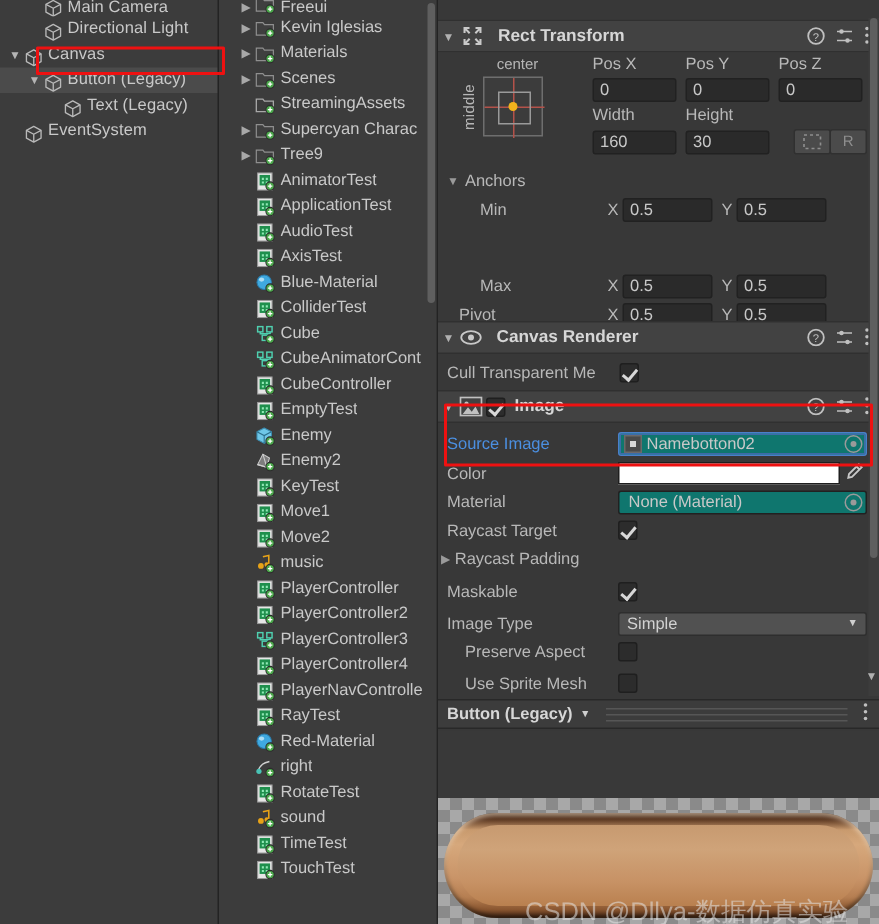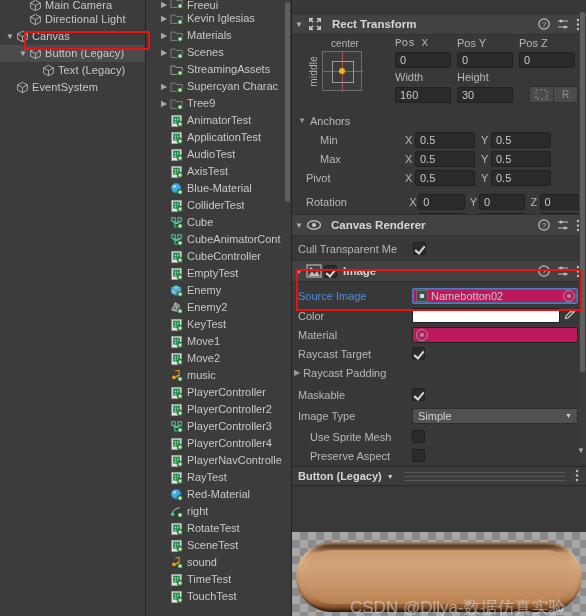--- a/index.html
+++ b/index.html
@@ -19,21 +19,21 @@
     position: absolute; left: 0; top: 0; width: 146px; height: 616px;
     background: #3c3c3c;
     border-right: 1px solid #232323;
     overflow: hidden;
   }
   #hierarchy .rows { position: relative; }
   .hrow {
     position: relative;
     height: 17px; line-height: 17px;
     white-space: nowrap;
-    display: flex; align-items: center;
+    display: flex; align-items: flex-end;
     color: #c9c9c9;
   }
   .hrow.selected { background: #4b4b4b; }
   .hrow .twisty {
     width: 12px; text-align: center; font-size: 8px; color: #b4b4b4;
     flex: 0 0 12px;
   }
   .hrow .twisty.empty { visibility: hidden; }
   .go-icon {
     width: 13px; height: 13px; flex: 0 0 13px; margin-right: 3px;
@@ -83,21 +83,21 @@
   .fld-row { display: flex; align-items: center; height: 19px; }
   .fld-label { color: #b8b8b8; font-size: 11px; }
   .numfield {
     background: #2a2a2a; border: 1px solid #212121; border-radius: 2px;
     height: 16px; line-height: 14px; color: #c8c8c8; font-size: 11px;
     padding: 0 4px; display: flex; align-items: center;
   }
   .axis { color: #b8b8b8; font-size: 11px; width: 10px; }
 
   .objfield {
-    background: #be185d; border: 1px solid #212121; border-radius: 2px;
+    background: #0f766e; border: 1px solid #212121; border-radius: 2px;
     height: 16px; display: flex; align-items: center;
     color: #c8c8c8; font-size: 11px; padding: 0 2px 0 3px; position: relative;
   }
   .objfield.focused { border: 1px solid #4b7fcb; box-shadow: 0 0 0 1px #3f6aa8 inset; }
   .objfield .objname { flex: 1; overflow: hidden; white-space: nowrap; padding-left: 3px; }
   .dotpick {
     width: 12px; height: 12px; border-radius: 50%;
     border: 1px solid #9a9a9a; position: relative; flex: 0 0 12px;
   }
   .dotpick:after {
@@ -662,32 +662,20 @@
           <span style="flex: 0 0 12px;"></span>
           <span class="twisty empty">▶</span>
           <span class="pico"><svg width="14" height="14" viewBox="0 0 16 16">
               <rect x="2" y="1.5" width="11" height="13" fill="#e6e6e6" stroke="#9a9a9a" stroke-width=".8"></rect>
               <rect x="3.5" y="3" width="8" height="8" fill="#1f8f4d"></rect>
               <path d="M5.2 5.2h1.6v1.6H5.2zM8.2 5.2h1.6v1.6H8.2zM5.2 8h1.6v1.6H5.2zM8.2 8h1.6v1.6H8.2z" fill="#8fe8b4"></path>
               <circle cx="11.5" cy="11.5" r="3.2" fill="#4aa84a" stroke="#2c2c2c" stroke-width=".8"></circle>
               <path d="M11.5 9.8v3.4M9.8 11.5h3.4" stroke="#fff" stroke-width="1"></path>
             </svg></span>
           <span class="plabel">RotateTest</span>
-        </div>
-        <div class="prow">
-          <span style="flex: 0 0 12px;"></span>
-          <span class="twisty empty">▶</span>
-          <span class="pico"><svg width="14" height="14" viewBox="0 0 16 16">
-              <rect x="2" y="1.5" width="11" height="13" fill="#e6e6e6" stroke="#9a9a9a" stroke-width=".8"></rect>
-              <rect x="3.5" y="3" width="8" height="8" fill="#1f8f4d"></rect>
-              <path d="M5.2 5.2h1.6v1.6H5.2zM8.2 5.2h1.6v1.6H8.2zM5.2 8h1.6v1.6H5.2zM8.2 8h1.6v1.6H8.2z" fill="#8fe8b4"></path>
-              <circle cx="11.5" cy="11.5" r="3.2" fill="#4aa84a" stroke="#2c2c2c" stroke-width=".8"></circle>
-              <path d="M11.5 9.8v3.4M9.8 11.5h3.4" stroke="#fff" stroke-width="1"></path>
-            </svg></span>
-          <span class="plabel">SceneTest</span>
         </div>
         <div class="prow">
           <span style="flex: 0 0 12px;"></span>
           <span class="twisty empty">▶</span>
           <span class="pico"><svg width="14" height="14" viewBox="0 0 16 16">
               <path d="M6 2.5 10.5 1.5v7.5" fill="none" stroke="#e8a317" stroke-width="1.2"></path>
               <circle cx="4.5" cy="9.5" r="2.2" fill="#e8a317"></circle>
               <circle cx="9" cy="8.5" r="1.8" fill="#e8a317"></circle>
               <circle cx="11.5" cy="11.5" r="3.2" fill="#4aa84a" stroke="#2c2c2c" stroke-width=".8"></circle>
               <path d="M11.5 9.8v3.4M9.8 11.5h3.4" stroke="#fff" stroke-width="1"></path>
@@ -776,21 +764,21 @@
             <div class="anchorbox" style="margin-left:3px;">
               <div class="hline"></div>
                 <div class="vline"></div>
               <div class="inner"></div>
                 <div class="pivotdot"></div>
             </div>
           </div>
         </div>
 
         <div style="position:absolute;left:103px;top:2px;width:188px;display:flex;gap:6px;">
-          <span class="fld-label" style="width:56px;font-family:Liberation Mono, monospace;">Pos X</span>
+          <span class="fld-label" style="width:56px;">Pos X</span>
           <span class="fld-label" style="width:56px;">Pos Y</span>
           <span class="fld-label" style="width:56px;">Pos Z</span>
         </div>
         <div style="position:absolute;left:103px;top:17px;display:flex;gap:6px;">
           <span class="numfield" style="width:56px;">0</span>
           <span class="numfield" style="width:56px;">0</span>
           <span class="numfield" style="width:56px;">0</span>
         </div>
 
         <div style="position:absolute;left:103px;top:36px;display:flex;gap:6px;">
@@ -818,21 +806,21 @@
           <span style="font-size:8px;color:#9a9a9a;margin-right:4px;">▼</span>
           <span class="fld-label">Anchors</span>
         </div>
         <div class="fld-row" style="padding-left:28px;">
           <span class="fld-label" style="width:85px;">Min</span>
           <span class="axis">X</span>
           <span class="numfield" style="width:60px;">0.5</span>
           <span class="axis" style="margin-left:6px;">Y</span>
           <span class="numfield" style="width:60px;">0.5</span>
         </div>
-        <div class="fld-row" style="padding-left:28px;">
+        <div class="fld-row" style="padding-left:28px;margin-top:32px;">
           <span class="fld-label" style="width:85px;">Max</span>
           <span class="axis">X</span>
           <span class="numfield" style="width:60px;">0.5</span>
           <span class="axis" style="margin-left:6px;">Y</span>
           <span class="numfield" style="width:60px;">0.5</span>
         </div>
         <div class="fld-row" style="padding-left:14px;">
           <span class="fld-label" style="width:99px;">Pivot</span>
           <span class="axis">X</span>
           <span class="numfield" style="width:60px;">0.5</span>
@@ -954,20 +942,21 @@
             <svg width="13" height="13" viewBox="0 0 13 13">
                 <path d="M9.5 1.5 11.5 3.5 5 10 2.5 10.5 3 8z" fill="none" stroke="#c8c8c8" stroke-width="1.2"></path>
                 <path d="M8 3 10 5" stroke="#c8c8c8" stroke-width="1.2"></path>
               </svg>
           </span>
         </div>
 
         <div class="fld-row" style="padding-left:6px;">
           <span class="fld-label" style="width:114px;">Material</span>
           <span class="objfield" style="width:166px;">
+            <span class="objname">None (Material)</span>
             <span class="dotpick"></span>
           </span>
         </div>
 
         <div class="fld-row" style="padding-left:6px;">
           <span class="fld-label" style="width:114px;">Raycast Target</span>
           <span class="checkbox on"></span>
         </div>
 
         <div class="fld-row" style="padding-left:2px;">
@@ -981,27 +970,27 @@
         </div>
 
         <div class="fld-row" style="padding-left:6px;margin-top:2px;">
           <span class="fld-label" style="width:114px;">Image Type</span>
           <span class="dropdown" style="width:166px;">
             <span>Simple</span>
             <span class="arr">▼</span>
           </span>
         </div>
 
+        <div class="fld-row" style="padding-left:18px;">
+          <span class="fld-label" style="width:102px;">Preserve Aspect</span>
+          <span class="checkbox"></span>
+        </div>
+
         <div class="fld-row" style="padding-left:18px;margin-top:2px;">
           <span class="fld-label" style="width:102px;">Use Sprite Mesh</span>
-          <span class="checkbox"></span>
-        </div>
-
-        <div class="fld-row" style="padding-left:18px;">
-          <span class="fld-label" style="width:102px;">Preserve Aspect</span>
           <span class="checkbox"></span>
         </div>
       </div>
     </div>
 
     <div class="vscroll" style="right:0;top:12px;height:452px;">
       <div class="thumb" style="top:0;height:360px;"></div>
     </div>
     <div style="position:absolute;right:1px;top:446px;font-size:8px;color:#b0b0b0;">▼</div>
 

